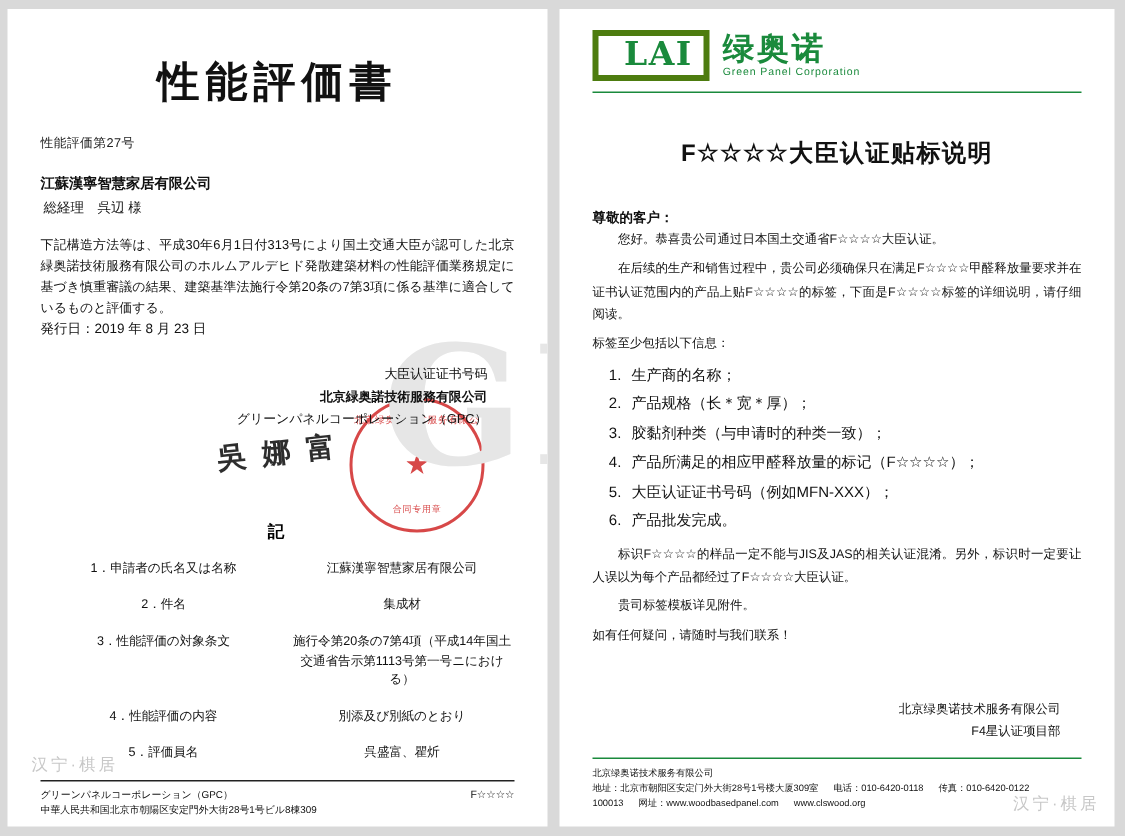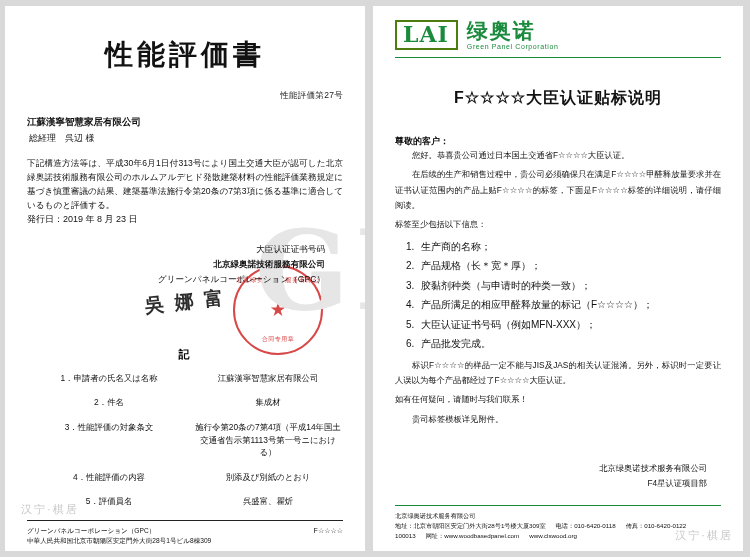--- a/index.html
+++ b/index.html
@@ -34,21 +34,21 @@
     text-align:center;
     font-family:"DejaVu Serif", serif;
     font-size:28px;
     font-weight:bold;
     letter-spacing:4px;
     color:#111;
     margin-top:16px;
     margin-bottom:16px;
   }
   .l-no{
-    text-align:right;
+    text-align:left;
     font-size:8.5px;
     color:#222;
     margin-bottom:14px;
     letter-spacing:.3px;
   }
   .l-company{
     font-size:9.5px;
     color:#111;
     margin-bottom:3px;
     font-weight:bold;
@@ -173,26 +173,26 @@
     padding:14px 22px 8px 22px;
   }
   .r-head{
     display:flex;
     align-items:center;
     gap:9px;
     border-bottom:1.5px solid #1a8a3c;
     padding-bottom:7px;
   }
   .r-mark{
-    border:2px solid #4d7c0f;
+    border:4px solid #4d7c0f;
     color:#1a8a3c;
     font-family:"DejaVu Serif", serif;
     font-weight:bold;
     font-size:22px;
-    padding:1px 7px 3px 6px;
+    padding:1px 7px 3px 17px;
     line-height:1;
     letter-spacing:1px;
   }
   .r-brand{
     color:#1a8a3c;
     font-size:21px;
     font-weight:bold;
     letter-spacing:2px;
     line-height:1.05;
   }
@@ -355,22 +355,22 @@
     <ol class="r-ol">
       <li>生产商的名称；</li>
       <li>产品规格（长＊宽＊厚）；</li>
       <li>胶黏剂种类（与申请时的种类一致）；</li>
       <li>产品所满足的相应甲醛释放量的标记（F☆☆☆☆）；</li>
       <li>大臣认证证书号码（例如MFN-XXX）；</li>
       <li>产品批发完成。</li>
     </ol>
 
     <div class="r-p">标识F☆☆☆☆的样品一定不能与JIS及JAS的相关认证混淆。另外，标识时一定要让人误以为每个产品都经过了F☆☆☆☆大臣认证。</div>
+    <div class="r-p">贵司标签模板详见附件。</div>
     <div class="r-p noind">如有任何疑问，请随时与我们联系！</div>
-    <div class="r-p">贵司标签模板详见附件。</div>
 
     <div class="r-sign">
       <div>北京绿奥诺技术服务有限公司</div>
       <div>F4星认证项目部</div>
     </div>
 
     <div class="r-foot">
       <div>北京绿奥诺技术服务有限公司</div>
       <div class="line2">
         <span>地址：北京市朝阳区安定门外大街28号1号楼大厦309室</span>

